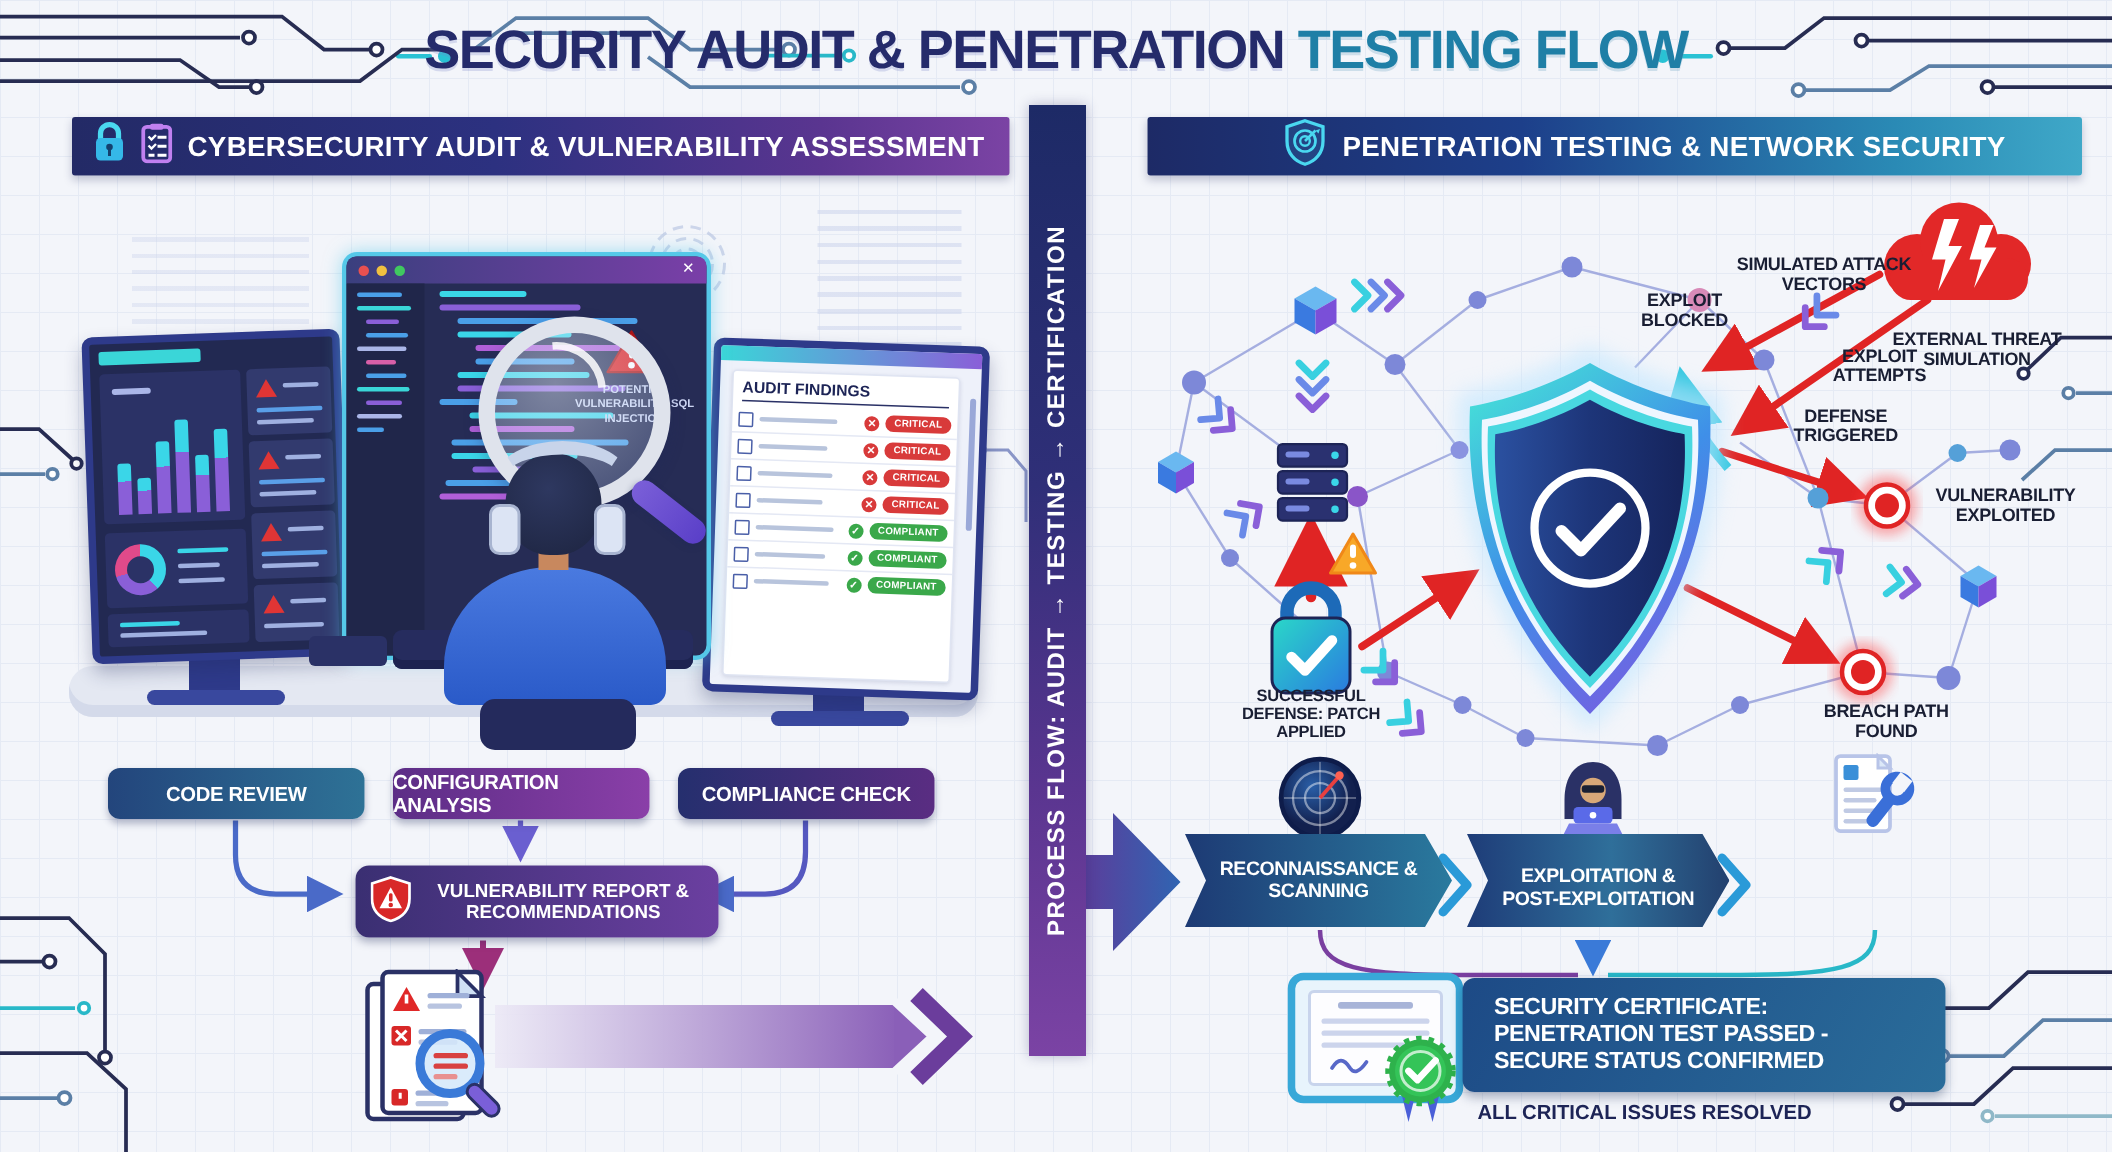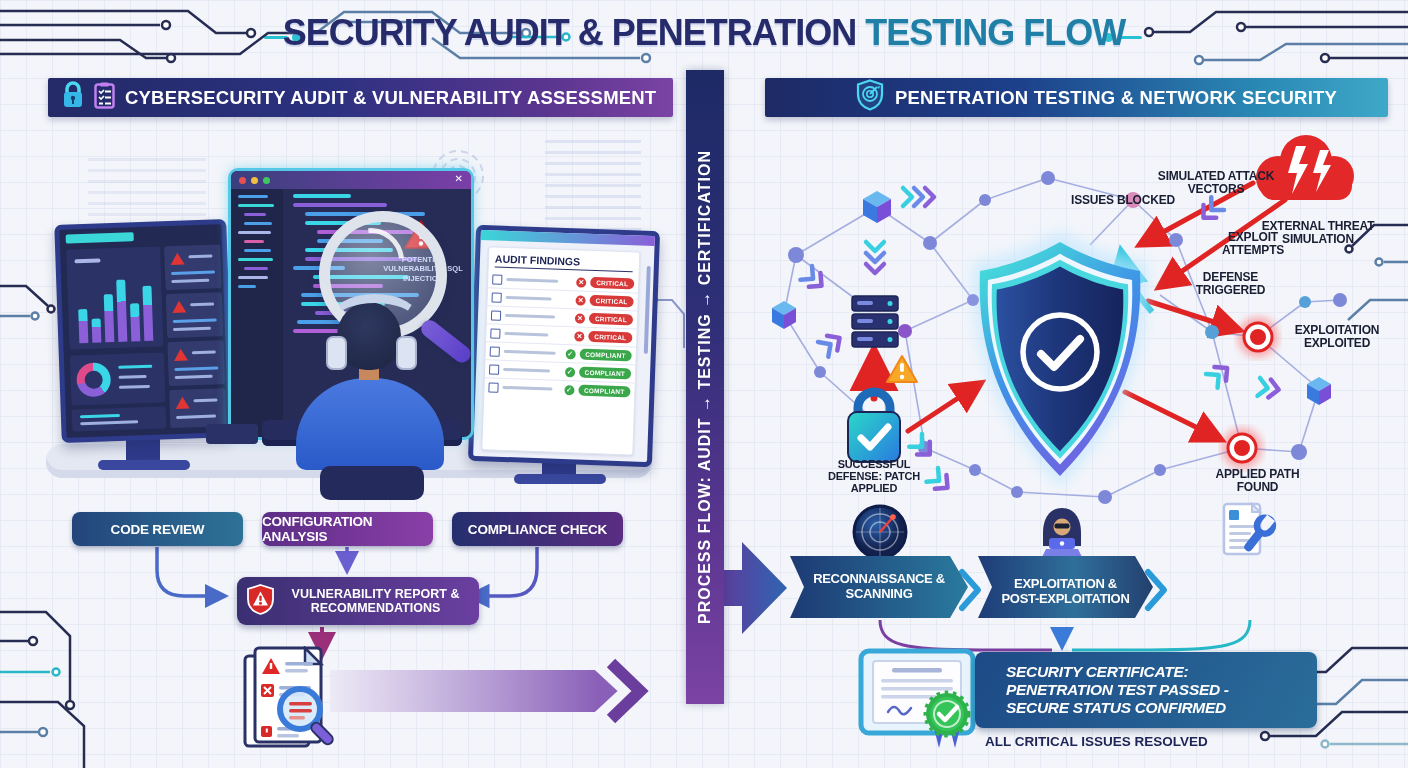--- a/index.html
+++ b/index.html
@@ -53,22 +53,22 @@
   .fl{height:2.5px;background:#b8c4dc;border-radius:2px;}
   .sdot{width:10px;height:10px;border-radius:50%;flex:none;color:#fff;font-size:7px;font-weight:bold;display:flex;align-items:center;justify-content:center;}
   .badge{flex:none;font-size:6.5px;font-weight:bold;color:#fff;padding:2px 6px;border-radius:7px;letter-spacing:.2px;}
   .badge.critical{background:#d83a3a;} .sdot.critical{background:#d83a3a;}
   .badge.compliant{background:#3aa84a;} .sdot.compliant{background:#3aa84a;}
   
   .phase{position:absolute;top:556px;height:62px;display:flex;align-items:center;justify-content:center;z-index:2;
     color:#fff;font-weight:bold;font-size:13px;line-height:1.15;text-align:center;letter-spacing:-.3px;}
   
   .cert-box{position:absolute;left:975px;top:652px;width:280px;height:76px;border-radius:8px;z-index:2;
-    background:linear-gradient(120deg,#1d4a86,#2a6d9a);display:flex;align-items:center;padding:0 31px;
-    color:#fff;font-weight:bold;font-size:15.5px;line-height:1.18;letter-spacing:-.3px;box-shadow:0 3px 7px rgba(20,40,80,.35);font-style:italic;}
+    background:linear-gradient(120deg,#1d4a86,#2a6d9a);display:flex;align-items:center;padding:0 21px;
+    color:#fff;font-weight:bold;font-size:15.5px;line-height:1.18;letter-spacing:-.3px;box-shadow:0 3px 7px rgba(20,40,80,.35);}
   .cert-note{position:absolute;left:985px;top:734px;z-index:2;font-weight:bold;font-size:13.5px;color:#1d2456;}
   .ghostdoc{position:absolute;z-index:1;opacity:.55;
     background:repeating-linear-gradient(180deg,#ccd4ec 0 3px,transparent 3px 11px);}
   .person-part{position:absolute;z-index:2;}
 </style>
 </head>
 <body>
 
 <div id="canvas">
   <div class="grid"></div>
@@ -659,26 +659,26 @@
       <rect x="46" y="56" width="23" height="3.5" rx="1.7" fill="#d84040"></rect>
         <rect x="46" y="63" width="23" height="3.5" rx="1.7" fill="#d84040"></rect>
         <rect x="46" y="70" width="16" height="3.5" rx="1.7" fill="#e89090"></rect>
       <g transform="rotate(45 72,79)">
           <rect x="70" y="75" width="26" height="10" rx="5" fill="#7a5fd8" stroke="#2a3166" stroke-width="2"></rect>
         </g>
     </svg>
   </div>
 
   <div class="lbl" style="left:1152px;top:170px;width:128px;">SIMULATED ATTACK VECTORS</div>
-  <div class="lbl" style="left:1068px;top:194px;width:110px;">ISSUES BLOCKED</div>
+  <div class="lbl" style="left:1068px;top:194px;width:110px;">EXPLOIT BLOCKED</div>
   <div class="lbl" style="left:1256px;top:220px;width:124px;">EXTERNAL THREAT SIMULATION</div>
   <div class="lbl" style="left:1198px;top:231px;width:110px;">EXPLOIT ATTEMPTS</div>
   <div class="lbl" style="left:1178px;top:271px;width:105px;">DEFENSE TRIGGERED</div>
-  <div class="lbl" style="left:1278px;top:324px;width:118px;">EXPLOITATION EXPLOITED</div>
-  <div class="lbl" style="left:1200px;top:468px;width:115px;">APPLIED PATH FOUND</div>
+  <div class="lbl" style="left:1278px;top:324px;width:118px;">VULNERABILITY EXPLOITED</div>
+  <div class="lbl" style="left:1200px;top:468px;width:115px;">BREACH PATH FOUND</div>
   <div class="lbl" style="left:812px;top:458px;width:124px;font-size:11px;">SUCCESSFUL DEFENSE: PATCH APPLIED</div>
 
   <div class="abs ov" style="left:852px;top:504px;">
     <svg width="56" height="56" viewBox="0 0 56 56">
       <defs>
           <radialGradient id="gRad" cx=".4" cy=".35">
             <stop offset="0" stop-color="#2a5fa8"></stop>
             <stop offset="1" stop-color="#12204e"></stop>
           </radialGradient>
         </defs>

